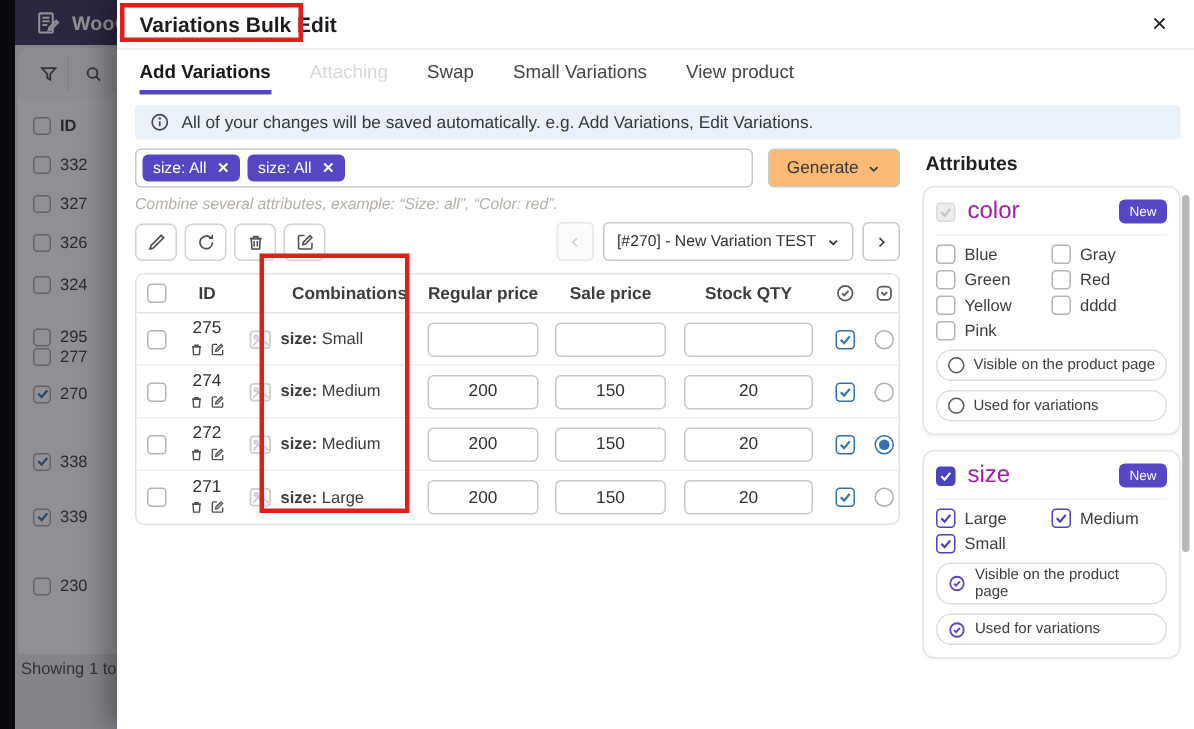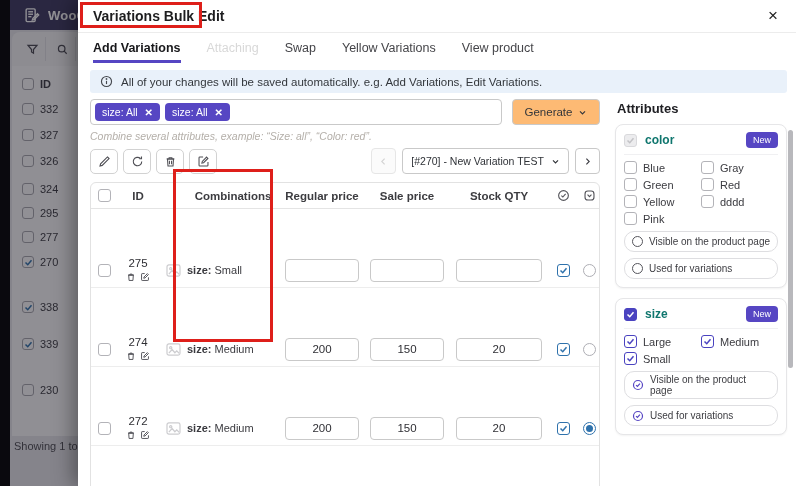--- a/index.html
+++ b/index.html
@@ -53,21 +53,21 @@
   .iconbtns { display:flex; gap:5px; }
   .iconbtn { width:28px; height:25px; border:1px solid #d2d2d2; border-radius:5px; background:#fff; display:flex; align-items:center; justify-content:center; color:#4f4f55; cursor:pointer; }
   .pager { margin-left:auto; display:flex; align-items:center; gap:6px; }
   .pager-btn { width:25px; height:26px; border:1px solid #c9c9c9; border-radius:4px; background:#fff; display:flex; align-items:center; justify-content:center; color:#3c3c42; cursor:pointer; }
   .pager-btn.disabled { border-color:#e6e6e6; color:#d3d3d3; background:#fbfbfb; }
   .pager-select { height:26px; min-width:150px; border:1px solid #c9c9c9; border-radius:4px; background:#fff; font-size:10.5px; color:#2f3237; display:flex; align-items:center; justify-content:center; gap:7px; padding:0 8px; cursor:pointer; }
 
   .vtable { margin-top:8px; border:1px solid #e2e2e2; border-radius:6px; overflow:hidden; background:#fff; }
   .vrow { display:grid; grid-template-columns:26px 42px 28px 92px 86px 84px 100px 28px 24px; align-items:center; }
   .vrow.head { height:26px; font-size:11.5px; font-weight:bold; color:#3c3c40; border-bottom:1px solid #e4e4e4; }
-  .vrow.body { height:35px; border-bottom:1px solid #ededed;margin-top:44px; }
+  .vrow.body { height:35px; border-bottom:1px solid #ededed; }
   .vrow.body:last-child { border-bottom:none; }
   .vcell { display:flex; align-items:center; justify-content:center; }
   .vcell.left { justify-content:flex-start; }
   .idcell { display:flex; flex-direction:column; align-items:center; justify-content:center; line-height:1; gap:2px; }
   .idnum { font-size:11.5px; color:#2e2e33; }
   .idicons { display:flex; gap:4px; color:#4e4e54; }
   .combo { font-size:11px; color:#3a3a3f; }
   .combo b { font-weight:bold; }
   .pinput { width:74px; height:23px; border:1px solid #c9c9c9; border-radius:4px; text-align:center; font-size:11.5px; color:#2f2f34; font-family:"Liberation Sans",sans-serif; background:#fff; }
   .pinput.stock { width:86px; }
@@ -85,21 +85,21 @@
   .radio .dot { display:none; width:7px; height:7px; border-radius:50%; background:#2f72ac; }
   .radio.selected { border-color:#2f72ac; }
   .radio.selected .dot { display:block; }
 
   .annotate-combos { position:absolute; left:95px; top:169px; width:100px; height:173px; border:3px solid #de1f1a; pointer-events:none; z-index:30; }
 
   
   .attr-heading { font-size:13px; font-weight:bold; color:#202024; margin:2px 0 8px 2px; }
   .attr-card { border:1px solid #e6e6e8; border-radius:8px; padding:7px 8px 8px; box-shadow:0 1px 2px rgba(0,0,0,.05); margin-bottom:10px; background:#fff; }
   .attr-card-head { display:flex; align-items:center; gap:8px; padding-bottom:6px; border-bottom:1px solid #f0f0f2; margin-bottom:6px; }
-  .attr-name { font-size:12px; font-weight:bold; color:#0f766e; }
+  .attr-name { font-size:16px; font-weight:normal; color:#a21caf; }
   .new-badge { margin-left:auto; background:#5646c3; color:#fff; font-size:9px; font-weight:normal; border-radius:4px; padding:3px 7px; }
   .attr-opts { display:grid; grid-template-columns:1fr 1fr; row-gap:4px; }
   .opt { display:flex; align-items:center; gap:6px; font-size:11px; color:#3b3b40; }
   .attr-toggle { border:1px solid #dedee1; border-radius:10px; min-height:21px; display:flex; align-items:center; gap:6px; padding:2px 7px; margin-top:6px; font-size:10px; color:#3c3c41; cursor:pointer; }
   .tog-radio { width:11px; height:11px; border:1.5px solid #55555c; border-radius:50%; flex:0 0 auto; }
   .tog-check { color:#5646c3; display:flex; flex:0 0 auto; }
   .side-scrollbar { position:absolute; right:3px; top:130px; width:5px; height:238px; background:#b8b8bc; border-radius:3px; z-index:12; }
 </style>
 </head>
 <body>
@@ -164,21 +164,21 @@
             <path d="M12.9 2.2l1 1-8.7 8.7-1.6.6.6-1.6z"></path>
           </svg></span>
       </div>
     <div class="bg-row" style="top:116px">
         <span class="bg-cb"></span>
         <span>324</span>
         <span class="bg-pencil"><svg width="12" height="12" viewBox="0 0 16 16" fill="currentColor">
             <path d="M12.9 2.2l1 1-8.7 8.7-1.6.6.6-1.6z"></path>
           </svg></span>
       </div>
-    <div class="bg-row" style="top:140px">
+    <div class="bg-row" style="top:151px">
         <span class="bg-cb"></span>
         <span>295</span>
         <span class="bg-pencil"><svg width="12" height="12" viewBox="0 0 16 16" fill="currentColor">
             <path d="M12.9 2.2l1 1-8.7 8.7-1.6.6.6-1.6z"></path>
           </svg></span>
       </div>
     <div class="bg-row" style="top:164px">
         <span class="bg-cb"></span>
         <span>277</span>
         <span class="bg-pencil"><svg width="12" height="12" viewBox="0 0 16 16" fill="currentColor">
@@ -235,21 +235,21 @@
     <div class="modal-header">
       <span class="modal-title">Variations Bulk Edit</span>
       <span class="annotate-title"></span>
       <span class="close-x">×</span>
     </div>
 
     <div class="tabs">
       <span class="tab active">Add Variations</span>
       <span class="tab disabled">Attaching</span>
       <span class="tab">Swap</span>
-      <span class="tab">Yellow Variations</span>
+      <span class="tab">Small Variations</span>
       <span class="tab">View product</span>
     </div>
 
     <div class="content">
 
       <div class="notice">
         <span class="i-icon">
             <svg width="13" height="13" viewBox="0 0 16 16" fill="none" stroke="currentColor" stroke-width="1.4">
               <circle cx="8" cy="8" r="6.2"></circle>
               <line x1="8" y1="7.2" x2="8" y2="11.2"></line>

